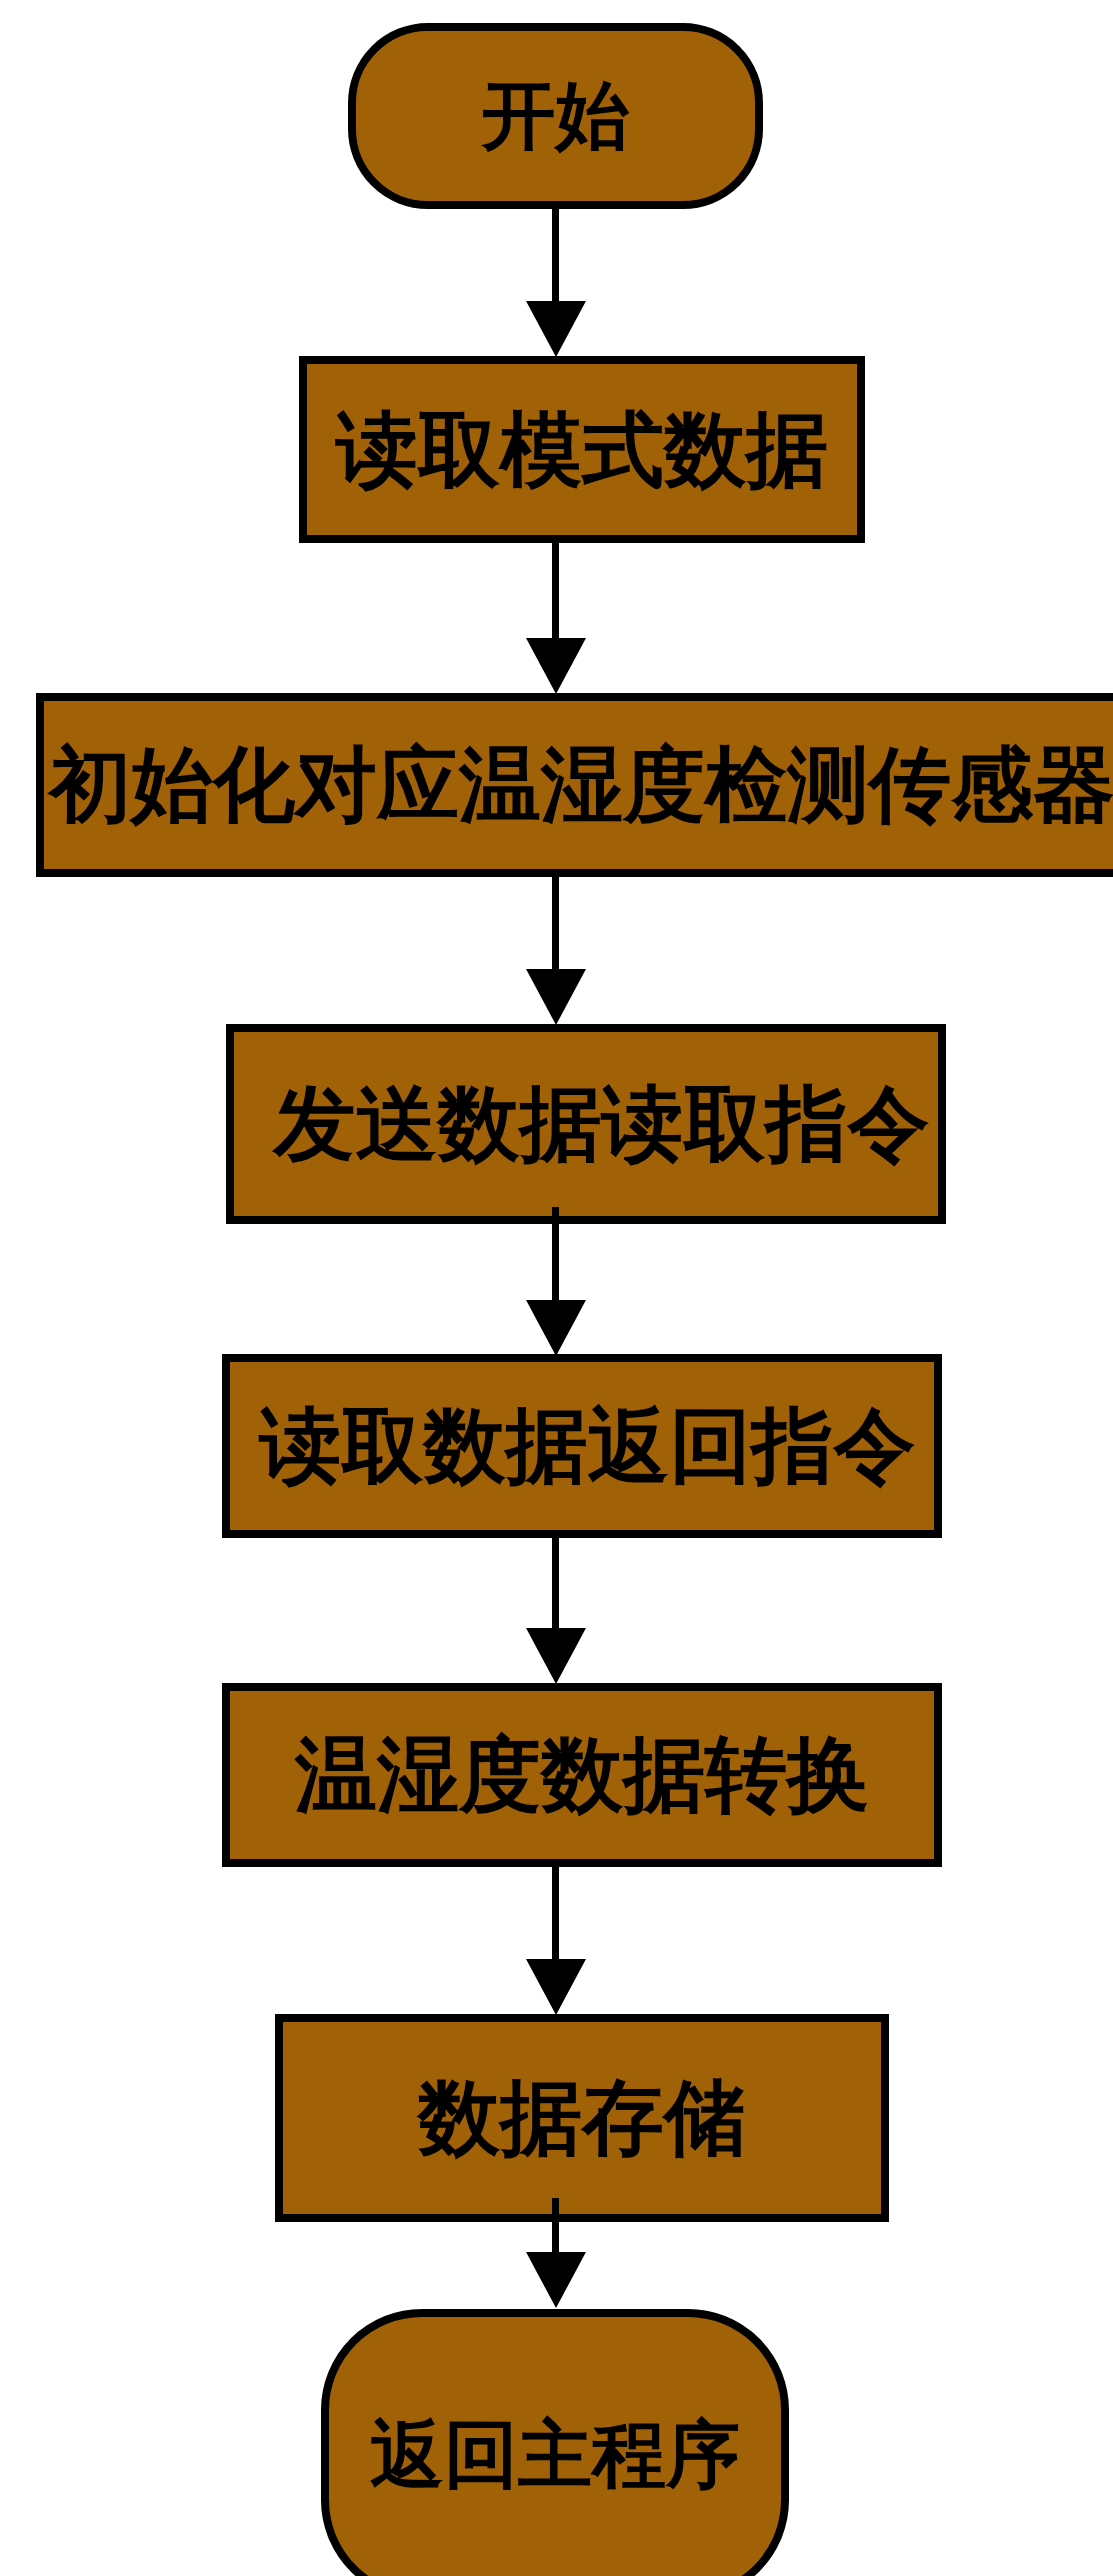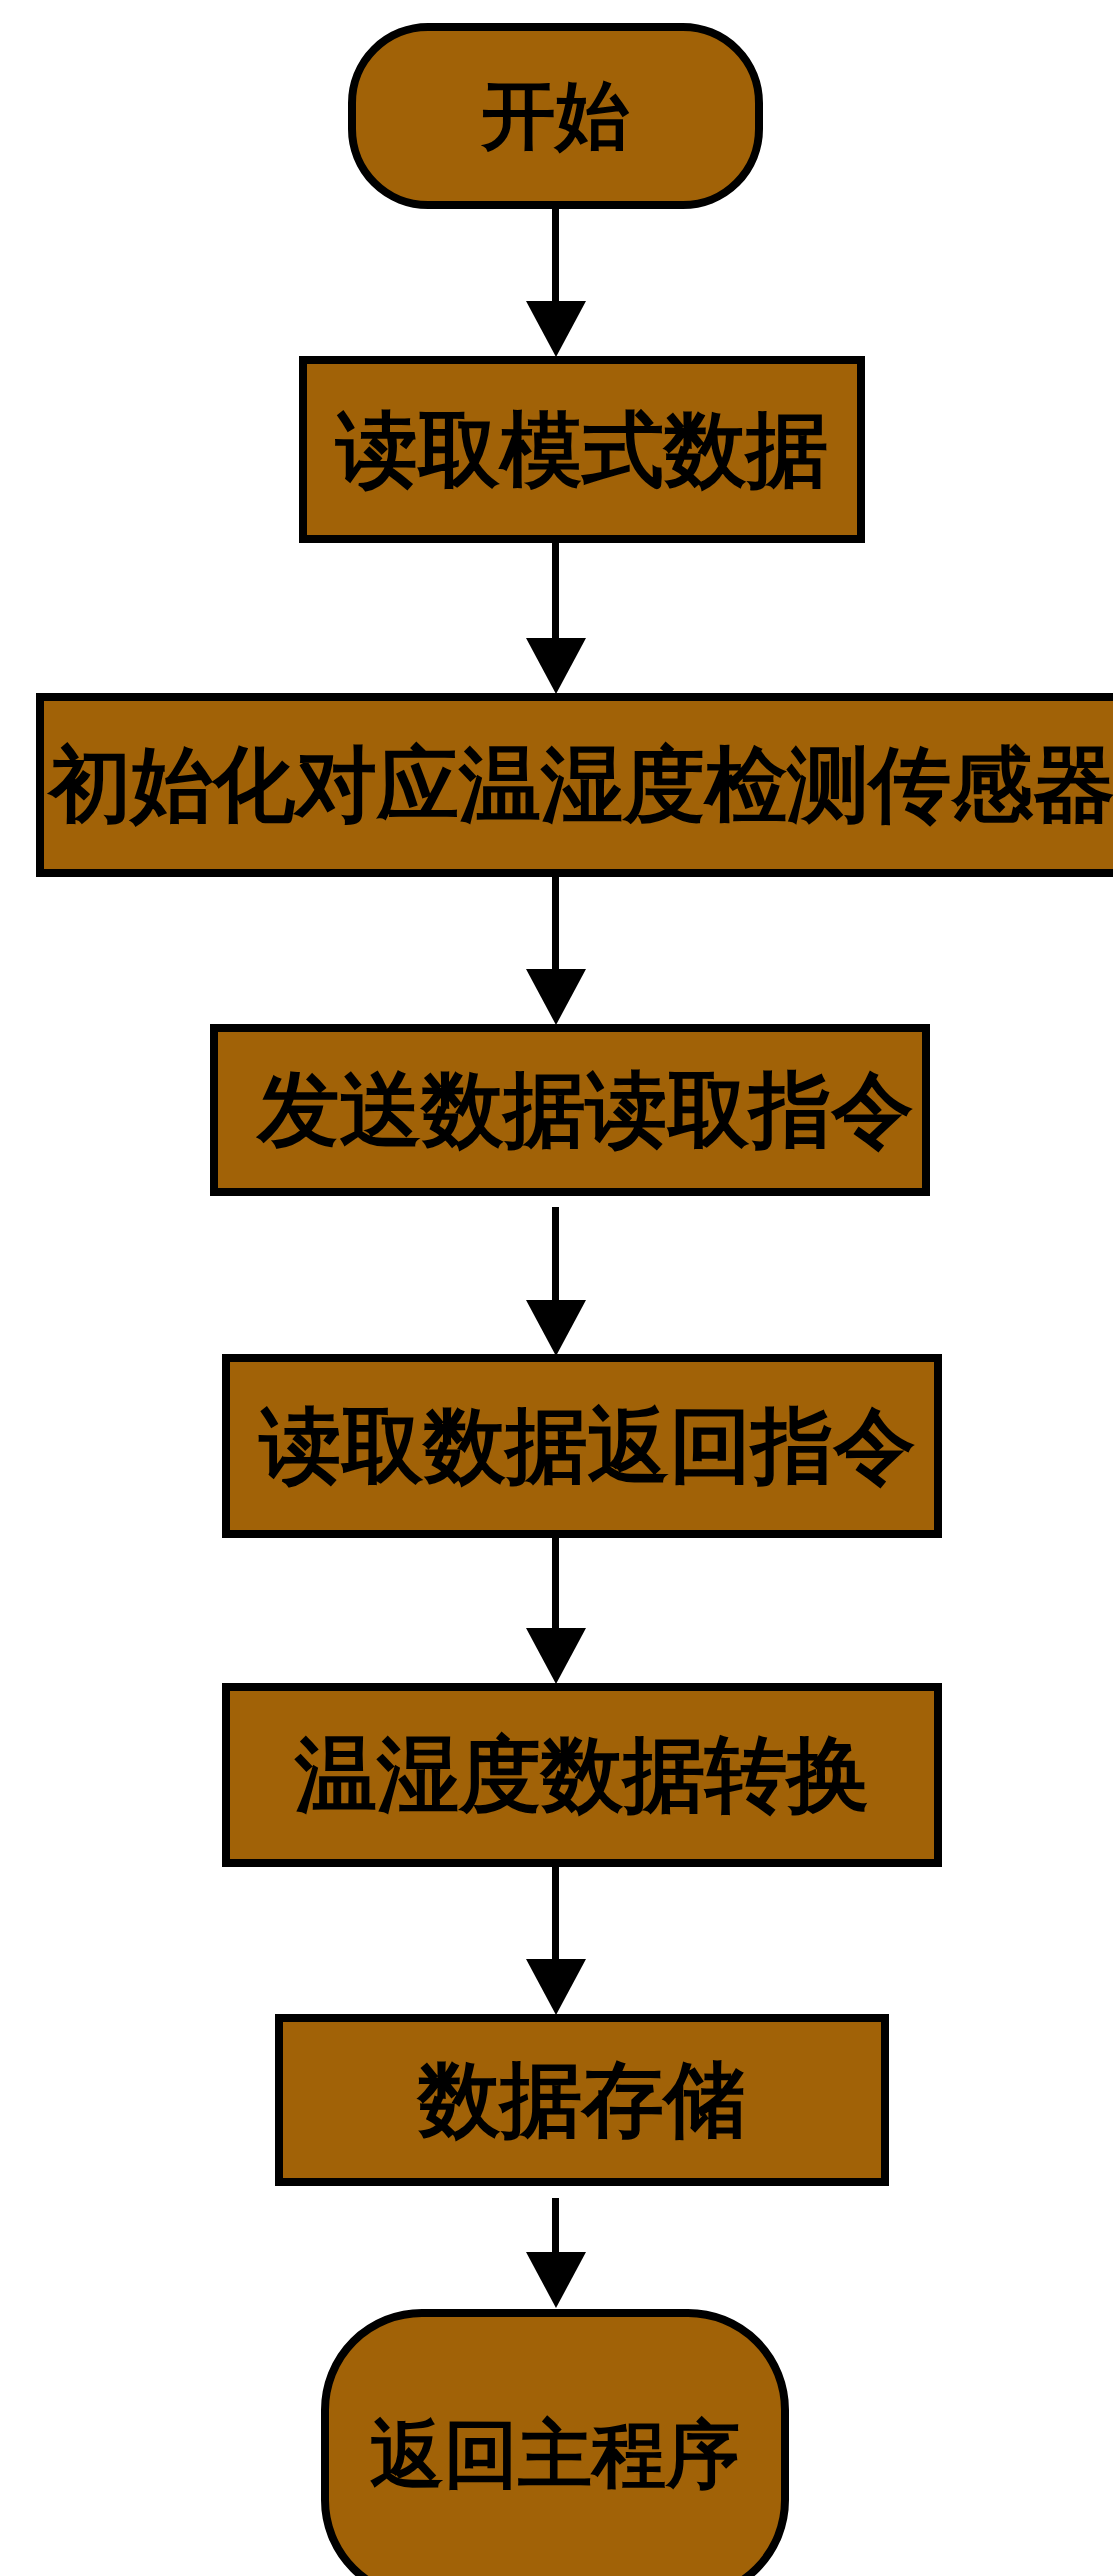--- a/index.html
+++ b/index.html
@@ -29,24 +29,24 @@
     white-space: nowrap;
     line-height: 1;
   }
   .process { font-size: 82px; margin-left: 26px; }
   .terminator { font-size: 74px; }
 
   
   .n1 { left: 348px;  top: 22.5px;   width: 415px;  height: 186px; border-radius: 80px; }
   .n2 { left: 273px;  top: 356px;  width: 566px;  height: 187px; }
   .n3 { left: 9.5px;   top: 693px; width: 1093px; height: 184px; }
-  .n4 { left: 184px;  top: 1024px; width: 720px; height: 172px; padding-left: 31px; }
+  .n4 { left: 200px;  top: 1024px; width: 720px; height: 200px; padding-left: 31px; }
   .n5 { left: 196px;  top: 1354px; width: 720px; height: 184px; padding-left: 11px; }
   .n6 { left: 196px;  top: 1683px; width: 720px; height: 184px; }
-  .n7 { left: 249px;  top: 2014px; width: 614px; height: 172px; text-align: center; }
+  .n7 { left: 249px;  top: 2014px; width: 614px; height: 208px; text-align: center; }
   .n8 { left: 321px;  top: 2309px; width: 468px;  height: 292px; border-radius: 101px; }
 
   
   .stem {
     position: absolute;
     left: 552px;
     width: 7.1px;
     background: #000000;
   }
   .head {

